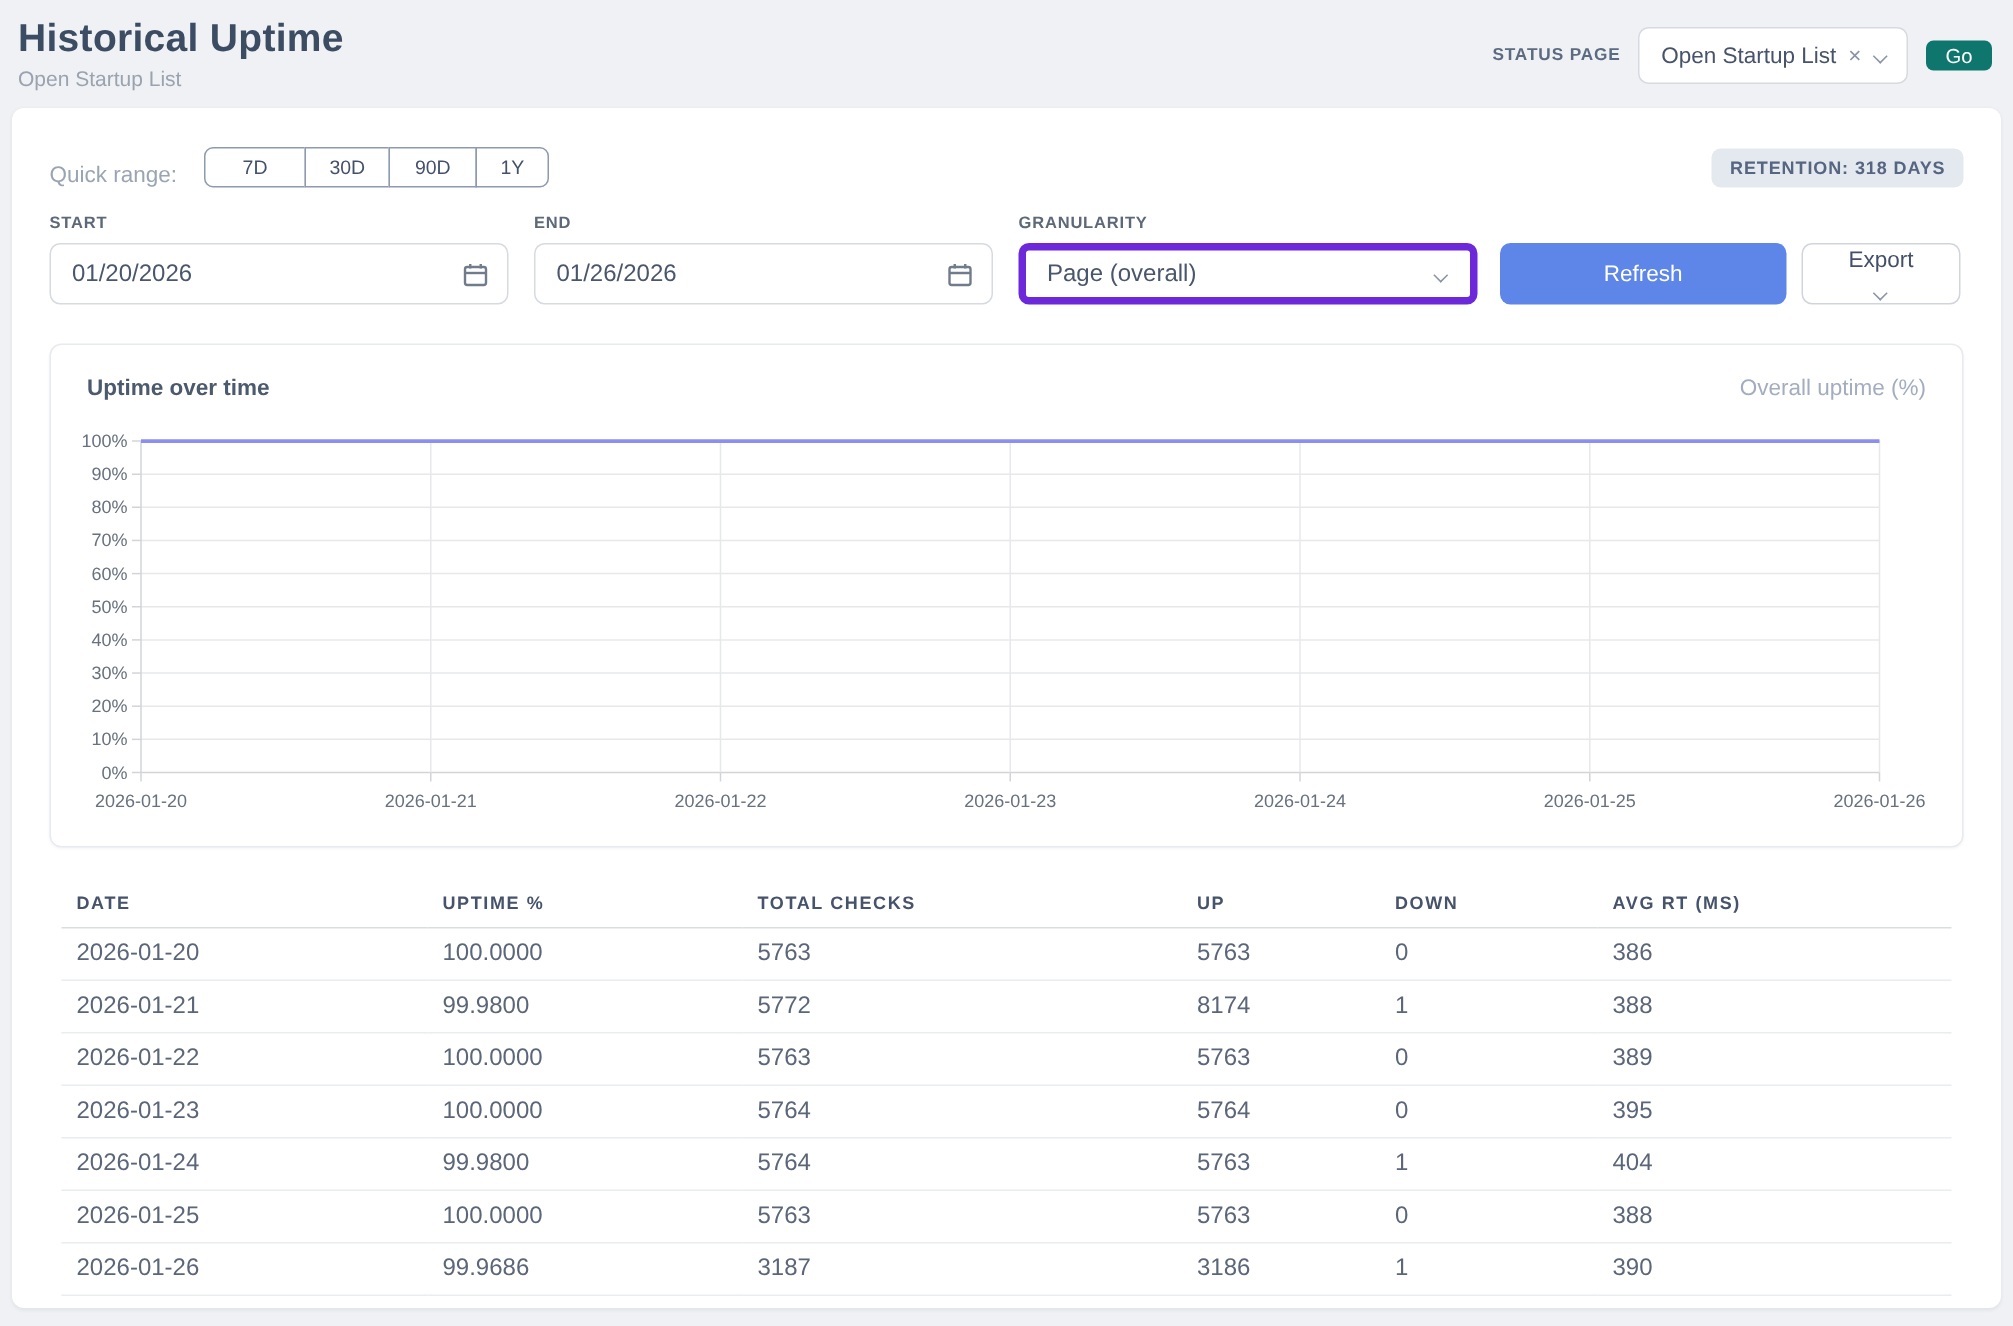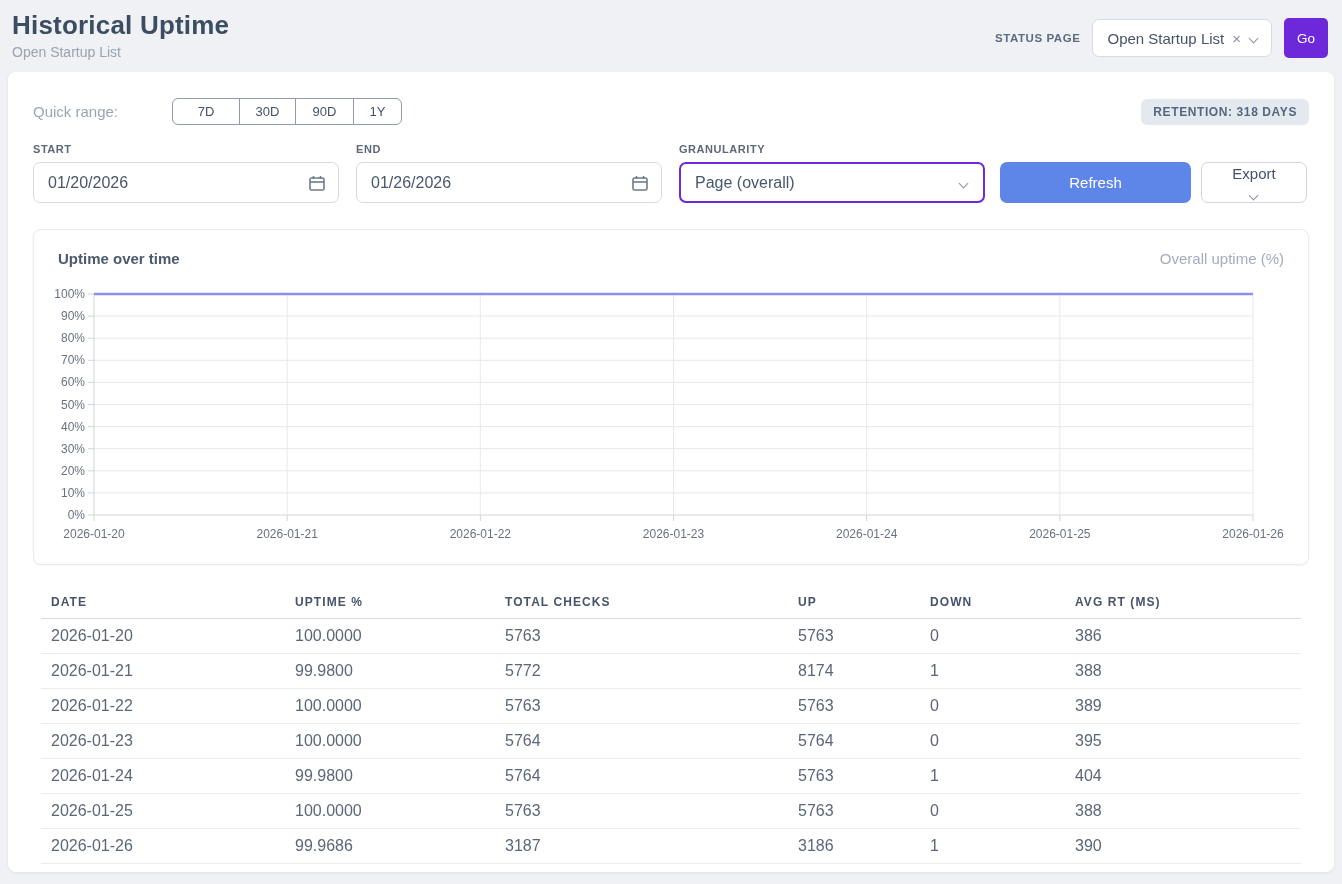--- a/index.html
+++ b/index.html
@@ -26,32 +26,32 @@
     font-size:15px; color:#46536b;
   }
   .status-select .clear-x { color:#8a94a6; font-size:15px; cursor:pointer; }
   .chev { display:inline-block; width:10px; height:10px; position:relative; }
   .chev::before {
     content:""; position:absolute; left:1px; top:2px; width:6px; height:6px;
     border-right:1.6px solid #8a94a6; border-bottom:1.6px solid #8a94a6;
     transform:rotate(45deg);
   }
   .go-button {
-    background:#6d28d9; color:#fff; border:none; border-radius:5px;
-    height:40px; padding:0 13px; font-size:13.5px; cursor:pointer;
+    background:#0f766e; color:#fff; border:none; border-radius:5px;
+    height:20px; padding:0 13px; font-size:13.5px; cursor:pointer;
     font-family:inherit;
   }
   
   .main-panel {
     position:absolute; left:8px; right:8px; top:72px; height:800px;
     background:#fff; border-radius:8px;
     box-shadow:0 1px 3px rgba(16,24,40,.07);
     padding:26px 25px 0 25px;
   }
-  .row-quick { display:flex; align-items:center;gap:36px; }
+  .row-quick { display:flex; align-items:flex-end; }
   .quick-range-label { font-size:15px; color:#9aa5b3; margin-right:18px; }
   .segmented { display:inline-flex; }
   .segmented button {
     background:#fff; border:1px solid #8e9aae; color:#44516a;
     font-size:13px; font-weight:500; padding:5px 0; cursor:pointer;
     margin-left:-1px; font-family:inherit;
   }
   .segmented button:first-child { border-radius:6px 0 0 6px; margin-left:0; }
   .segmented button:last-child { border-radius:0 6px 6px 0; }
   .seg-7d{width:68px;} .seg-30d{width:57px;} .seg-90d{width:59px;} .seg-1y{width:49px;}
@@ -71,21 +71,21 @@
     position:relative; width:306px; height:41px;
     border:1px solid #d6dae1; border-radius:7px; background:#fff;
   }
   .input-box input {
     width:100%; height:100%; border:none; outline:none; background:transparent;
     font-size:16px; color:#49566b; padding:0 40px 0 14px; border-radius:7px;
     font-family:inherit;
   }
   .cal-icon { position:absolute; right:12px; top:11px; width:18px; height:18px; }
   .select-box {
-    width:306px; height:41px; border:2px solid #6d28d9; border-radius:7px;
+    width:306px; height:41px; border:5px solid #6d28d9; border-radius:7px;
     background:#fff; display:flex; align-items:center; justify-content:space-between;
     padding:0 14px; font-size:16px; color:#49566b; cursor:pointer;
   }
   .gap17 { width:17px; } .gap15 { width:15px; } .gap10 { width:10px; }
   .refresh-button {
     width:191px; height:41px; background:#5e86e8; color:#fff;
     border:none; border-radius:7px; font-size:15px; cursor:pointer;
     font-family:inherit;
   }
   .export-button {

